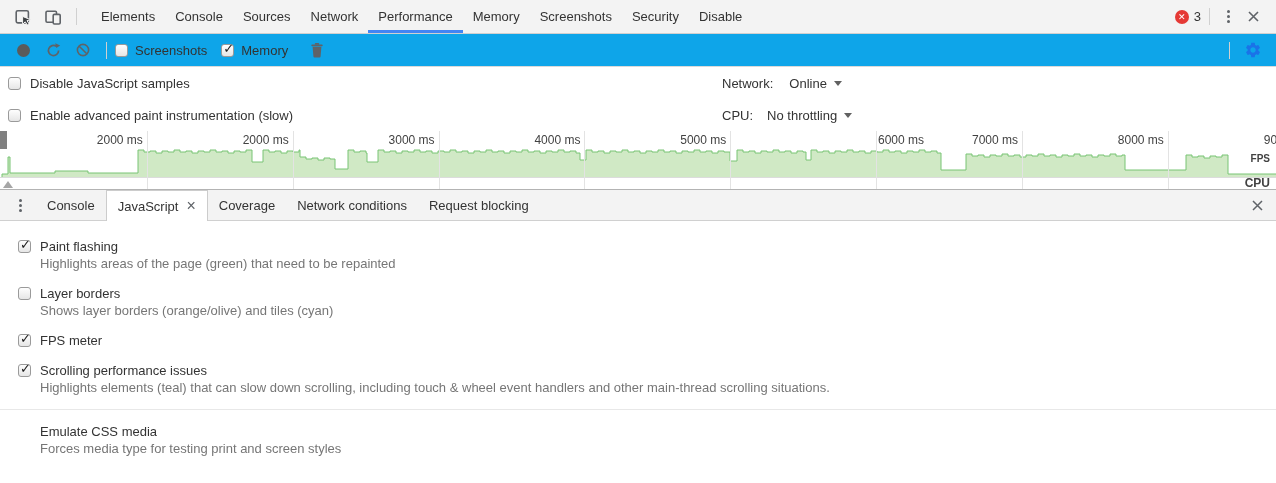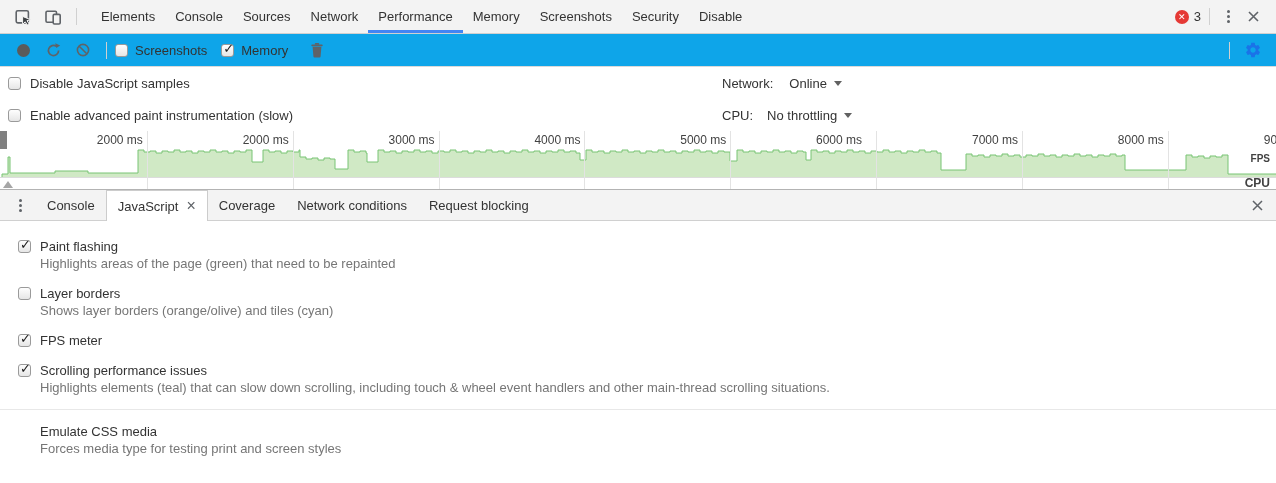--- a/index.html
+++ b/index.html
@@ -206,21 +206,21 @@
     <div class="ruler-label" style="left: 142.86px;">2000 ms</div>
     <div class="gridline" style="left: 292.72px;"></div>
     <div class="ruler-label" style="left: 288.72px;">2000 ms</div>
     <div class="gridline" style="left: 438.58px;"></div>
     <div class="ruler-label" style="left: 434.58px;">3000 ms</div>
     <div class="gridline" style="left: 584.44px;"></div>
     <div class="ruler-label" style="left: 580.44px;">4000 ms</div>
     <div class="gridline" style="left: 730.3px;"></div>
     <div class="ruler-label" style="left: 726.3px;">5000 ms</div>
     <div class="gridline" style="left: 876.16px;"></div>
-    <div class="ruler-label" style="left: 862px;">6000 ms</div>
+    <div class="ruler-label" style="left: 924px;">6000 ms</div>
     <div class="gridline" style="left: 1022.02px;"></div>
     <div class="ruler-label" style="left: 1018.02px;">7000 ms</div>
     <div class="gridline" style="left: 1167.88px;"></div>
     <div class="ruler-label" style="left: 1163.88px;">8000 ms</div>
     <div class="ruler-label" style="left: 1309.74px;">9000 ms</div>
   </div>
 
 <div class="drawer-bar">
   <span class="kebab">
       <i></i>

